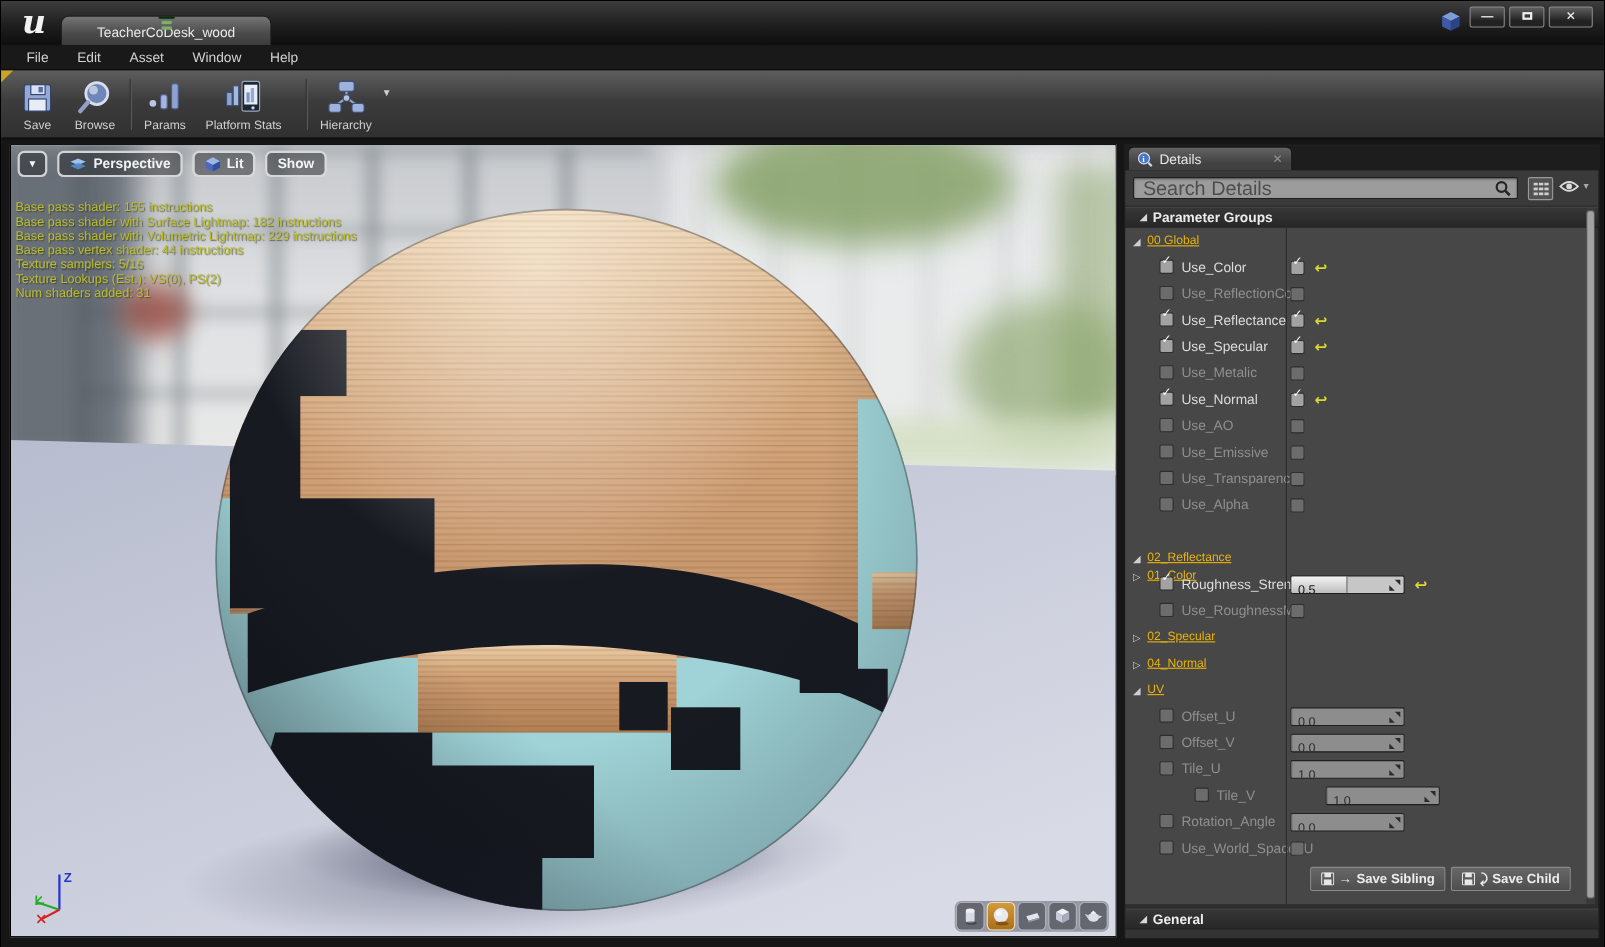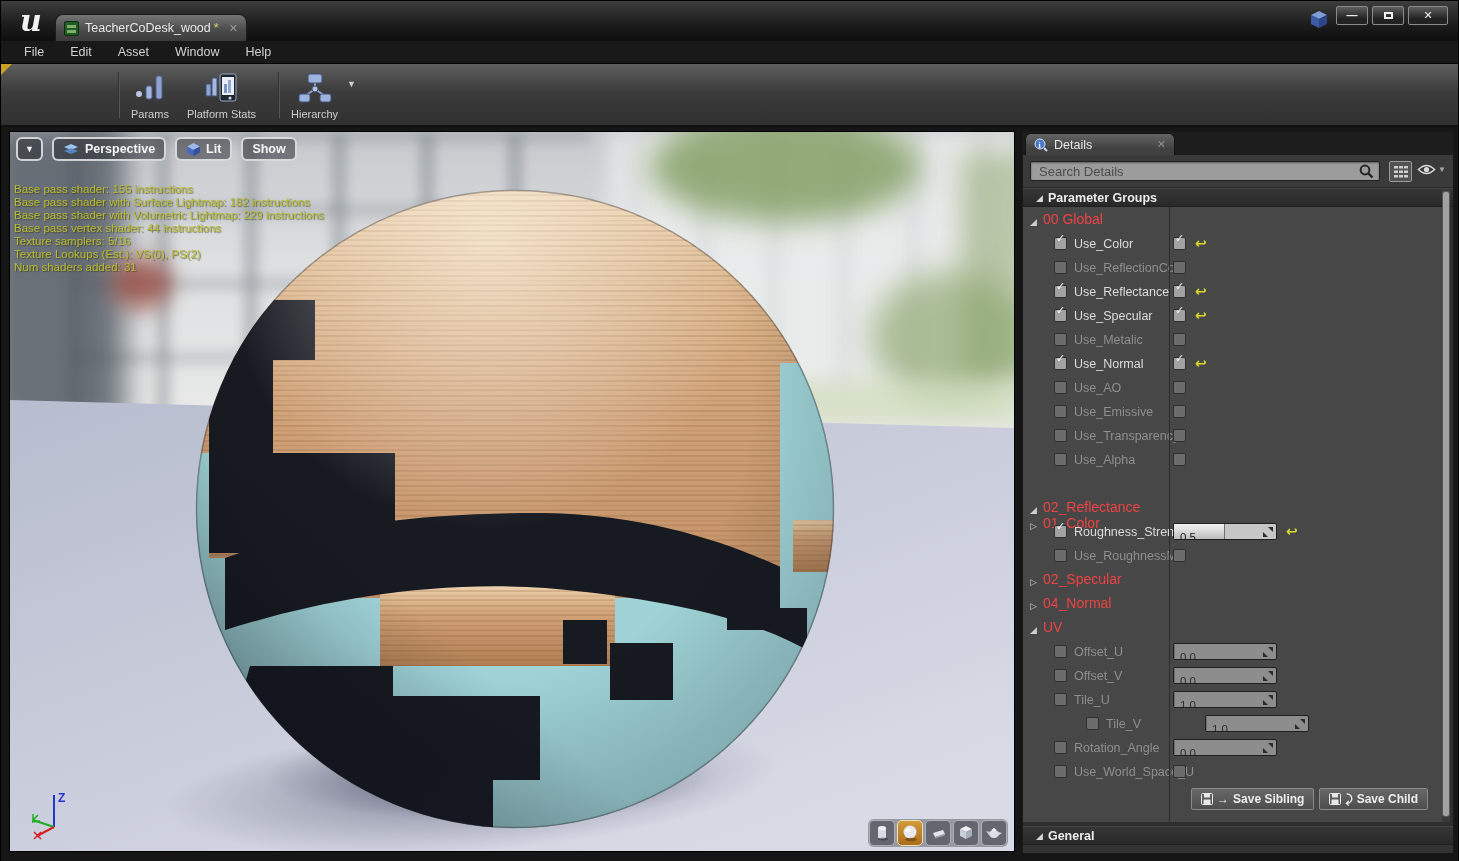--- a/index.html
+++ b/index.html
@@ -10,21 +10,21 @@
 
   
   #titlebar { position:absolute; left:0; top:0; width:100%; height:40px;
               background:linear-gradient(#3d3d3d,#1e1e1e 55%,#0e0e0e); }
   #ue-logo { position:absolute; left:10px; top:2px; width:40px; height:36px;
              color:#f2f2f2; font-family:"DejaVu Serif",serif; font-style:italic;
              font-weight:bold; font-size:30px; line-height:36px; text-align:center; }
   .doc-tab { position:absolute; left:54px; top:13px; height:27px; width:192px;
              background:linear-gradient(#757575,#4a4a4a 60%,#3c3c3c);
              border:1px solid #1c1c1c; border-bottom:none; border-radius:8px 8px 0 0;
-             display:flex; align-items:center; padding:0 8px; gap:6px; }
+             display:flex; align-items:center; padding:0 8px; gap:6px;flex-direction:column; }
   .doc-tab .ticon { width:15px; height:15px; background:#1f5c23; border:1px solid #0c2e0e;
              border-radius:2px; position:relative; }
   .doc-tab .ticon::after { content:""; position:absolute; left:2px; top:3px; width:9px; height:3px;
              background:#7fae6a; box-shadow:0 5px 0 #7fae6a; }
   .doc-tab .tlabel { color:#e9e9e9; font-size:12.5px; white-space:nowrap; }
   .doc-tab .tstar { color:#ded27a; font-size:12.5px; margin-left:-3px; }
   .doc-tab .tclose { margin-left:auto; color:#9a9a9a; font-size:11px; }
   #tb-cube { position:absolute; right:128px; top:8px; }
   #win-btns { position:absolute; right:10px; top:5px; display:flex; gap:4px; }
   .wbtn { width:32px; height:19px; background:linear-gradient(#5e5e5e,#222 70%);
@@ -91,21 +91,21 @@
   #d-tabrow { position:absolute; left:0; top:0; width:100%; height:23px; background:#1d1d1d; }
   #d-tab { position:absolute; left:2px; top:1px; width:150px; height:22px;
            background:linear-gradient(#646464,#414141 70%); border:1px solid #141414; border-bottom:none;
            border-radius:6px 6px 0 0; display:flex; align-items:center; gap:6px; padding:0 8px; }
   #d-tab .dlabel { color:#e6e6e6; font-size:12.5px; }
   #d-tab .dclose { margin-left:auto; color:#8f8f8f; font-size:11px; }
   #d-search { position:absolute; left:0; top:23px; width:100%; height:33px; background:#3a3a3a;
               border-bottom:1px solid #2a2a2a; }
   #search-box { position:absolute; left:7px; top:6px; width:350px; height:20px;
               background:#9c9c9c; border:1px solid #1f1f1f; border-radius:2px;
-              color:#4d4d4d; font-size:13px; line-height:19px; padding:0 24px 0 8px;
+              color:#4d4d4d; font-size:18px; line-height:19px; padding:0 24px 0 8px;
               box-shadow:inset 0 1px 2px rgba(0,0,0,0.4); white-space:nowrap; overflow:hidden; }
   #search-mag { position:absolute; left:336px; top:9px; }
   #grid-btn { position:absolute; left:366px; top:6px; width:23px; height:21px;
               background:#525252; border:1px solid #9a9a9a; border-radius:2px;
               display:flex; align-items:center; justify-content:center; }
   #eye-btn { position:absolute; left:394px; top:8px; display:flex; align-items:center; gap:2px; }
   #eye-btn .caret { color:#a8a8a8; font-size:8px; }
 
   .hdr { position:absolute; left:0; width:100%; height:19px;
          background:linear-gradient(#363636,#282828); border-top:1px solid #444;
@@ -113,21 +113,21 @@
   .hdr .tri { color:#d8d8d8; font-size:9px; width:auto; }
   .hdr .hlabel { color:#ececec; font-size:12.5px; font-weight:bold; }
   #hdr-groups { top:56px; }
   #hdr-general { top:694px; }
 
   #rows-bg { position:absolute; left:0; top:75px; width:421px; height:615px; background:#474747; }
   #col-divider { position:absolute; left:146px; top:75px; width:1px; height:615px; background:#2c2c2c; }
   #param-rows { position:absolute; left:0; top:0; width:421px; }
   .prow { position:absolute; left:0; width:421px; height:24px; }
   .tri { color:#cfcfcf; font-size:9px; display:inline-block; width:13px; margin-left:7px; }
-  .clabel { color:#ef4444; font-size:14px; vertical-align:1px; }
+  .clabel { color:#eab308; font-size:11px; vertical-align:1px;text-decoration:underline; }
   .prow.cat, .prow.param { line-height:24px; }
   .cb { display:inline-block; width:13px; height:13px; background:#7d7d7d;
         border:1px solid #2e2e2e; border-radius:2px; position:relative; vertical-align:-2px; }
   .cb.on { background:#a2a2a2; }
   .cb.on::after { content:"✓"; position:absolute; left:1px; top:-6px; color:#fff;
         font-size:11px; font-weight:bold; line-height:13px; }
   .prow.dis .cb { background:#6c6c6c; }
   .prow.param .ovr { margin-left:31px; }
   .plabel { color:#dcdcdc; font-size:12.5px; margin-left:7px; }
   .prow.dis .plabel { color:#8f8f8f; }
@@ -185,20 +185,43 @@
   <div id="menubar">
       <div class="menu-item">File</div>
       <div class="menu-item">Edit</div>
       <div class="menu-item">Asset</div>
       <div class="menu-item">Window</div>
       <div class="menu-item">Help</div>
     </div>
 
   <div id="toolbar">
     <div id="tb-corner"></div>
+    <div class="tgroup" style="left:8px;">
+      <div class="tbtn">
+        <span class="ticn">
+          <svg width="32" height="32" viewBox="0 0 32 32">
+              <rect x="4" y="4" width="24" height="24" rx="2" fill="#93a9d6" stroke="#2e3f66"></rect>
+              <rect x="10" y="4" width="13" height="9" fill="#d9e1f2" stroke="#2e3f66"></rect>
+              <rect x="17" y="6" width="4" height="5" fill="#5a6f9e"></rect>
+              <rect x="8" y="17" width="16" height="11" fill="#e8ecf5" stroke="#2e3f66"></rect>
+            </svg>
+        </span>
+        <span class="tlbl">Save</span>
+      </div>
+      <div class="tbtn">
+        <span class="ticn">
+          <svg width="34" height="34" viewBox="0 0 34 34">
+              <circle cx="19" cy="13" r="10" fill="#6f87b8" stroke="#d7dfee" stroke-width="2.5"></circle>
+              <circle cx="16" cy="10" r="4" fill="#cdd8ea" opacity="0.8"></circle>
+              <line x1="11" y1="21" x2="4" y2="29" stroke="#8fa0c4" stroke-width="4" stroke-linecap="round"></line>
+            </svg>
+        </span>
+        <span class="tlbl">Browse</span>
+      </div>
+    </div>
     <div class="tsep" style="left:117px;"></div>
     <div class="tgroup" style="left:121px;">
       <div class="tbtn">
         <span class="ticn">
           <svg width="32" height="34" viewBox="0 0 32 34">
               <circle cx="5" cy="22" r="3" fill="#b9c5e2"></circle>
               <rect x="12" y="14" width="6" height="13" rx="2" fill="#a5b6dd" stroke="#4c5f8c"></rect>
               <rect x="22" y="4" width="6" height="23" rx="2" fill="#8ea3d2" stroke="#4c5f8c"></rect>
             </svg>
         </span>

